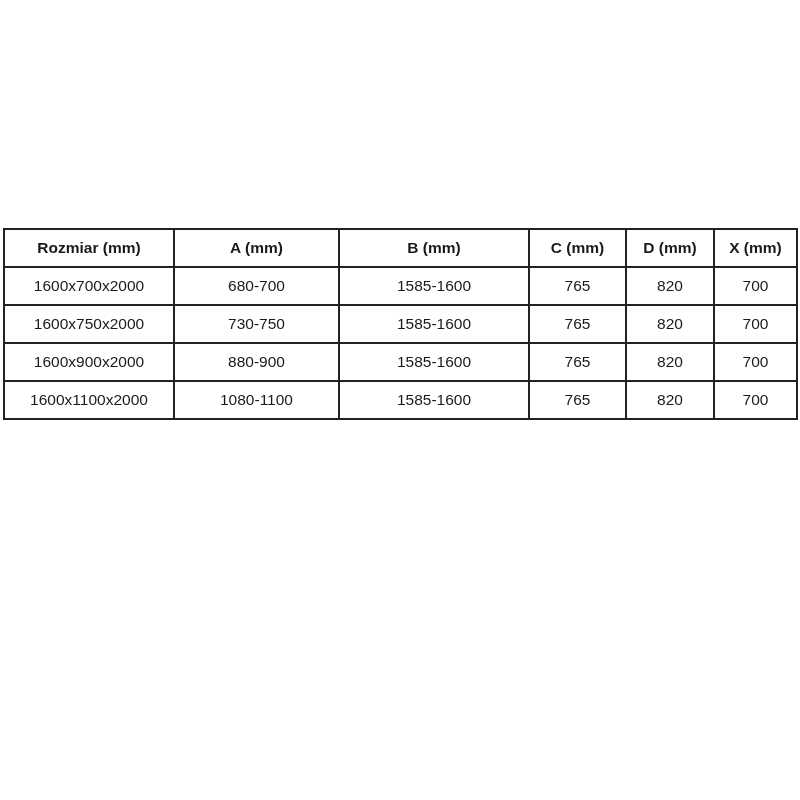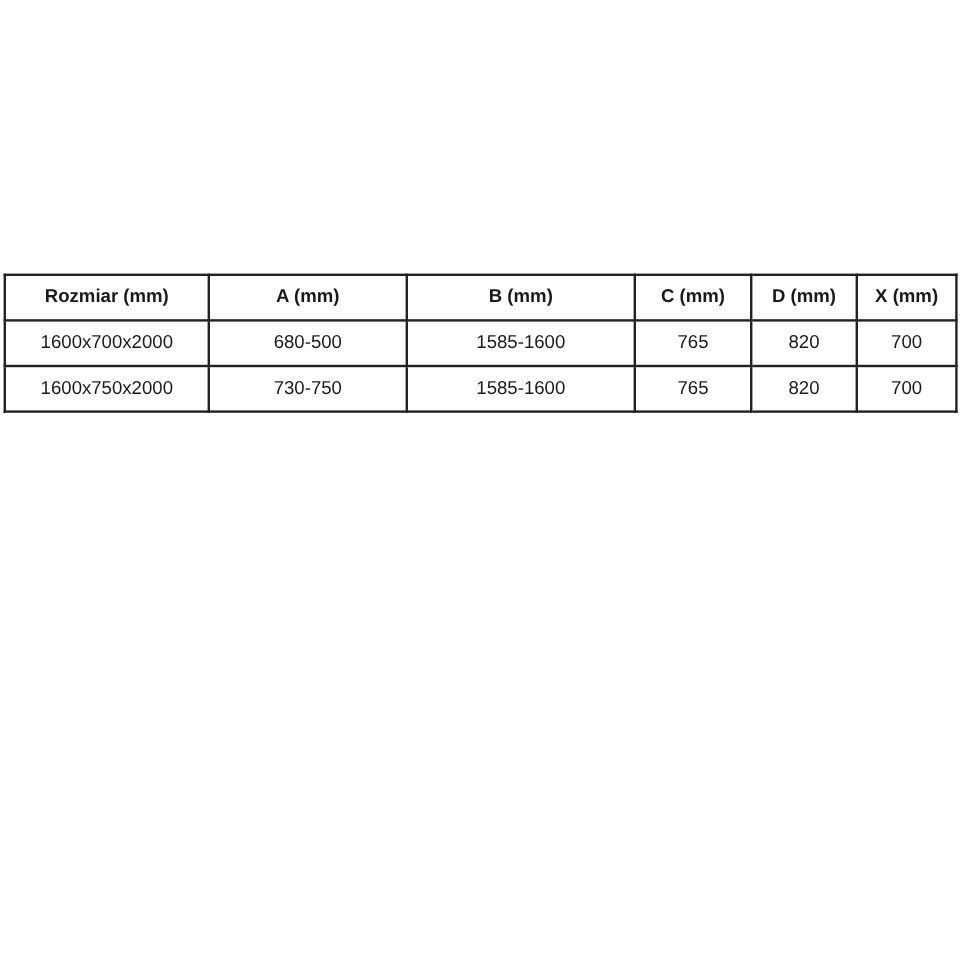--- a/index.html
+++ b/index.html
@@ -65,29 +65,45 @@
           <th>A (mm)</th>
           <th>B (mm)</th>
           <th>C (mm)</th>
           <th>D (mm)</th>
           <th>X (mm)</th>
         </tr>
     </thead>
     <tbody id="table-body">
         <tr>
           <td>1600x700x2000</td>
-          <td>680-500</td>
+          <td>680-700</td>
           <td>1585-1600</td>
           <td>765</td>
           <td>820</td>
           <td>700</td>
         </tr>
         <tr>
           <td>1600x750x2000</td>
           <td>730-750</td>
           <td>1585-1600</td>
           <td>765</td>
           <td>820</td>
           <td>700</td>
         </tr>
+        <tr>
+          <td>1600x900x2000</td>
+          <td>880-900</td>
+          <td>1585-1600</td>
+          <td>765</td>
+          <td>820</td>
+          <td>700</td>
+        </tr>
+        <tr>
+          <td>1600x1100x2000</td>
+          <td>1080-1100</td>
+          <td>1585-1600</td>
+          <td>765</td>
+          <td>820</td>
+          <td>700</td>
+        </tr>
       </tbody>
   </table>
 </div>
 
 </body></html>

